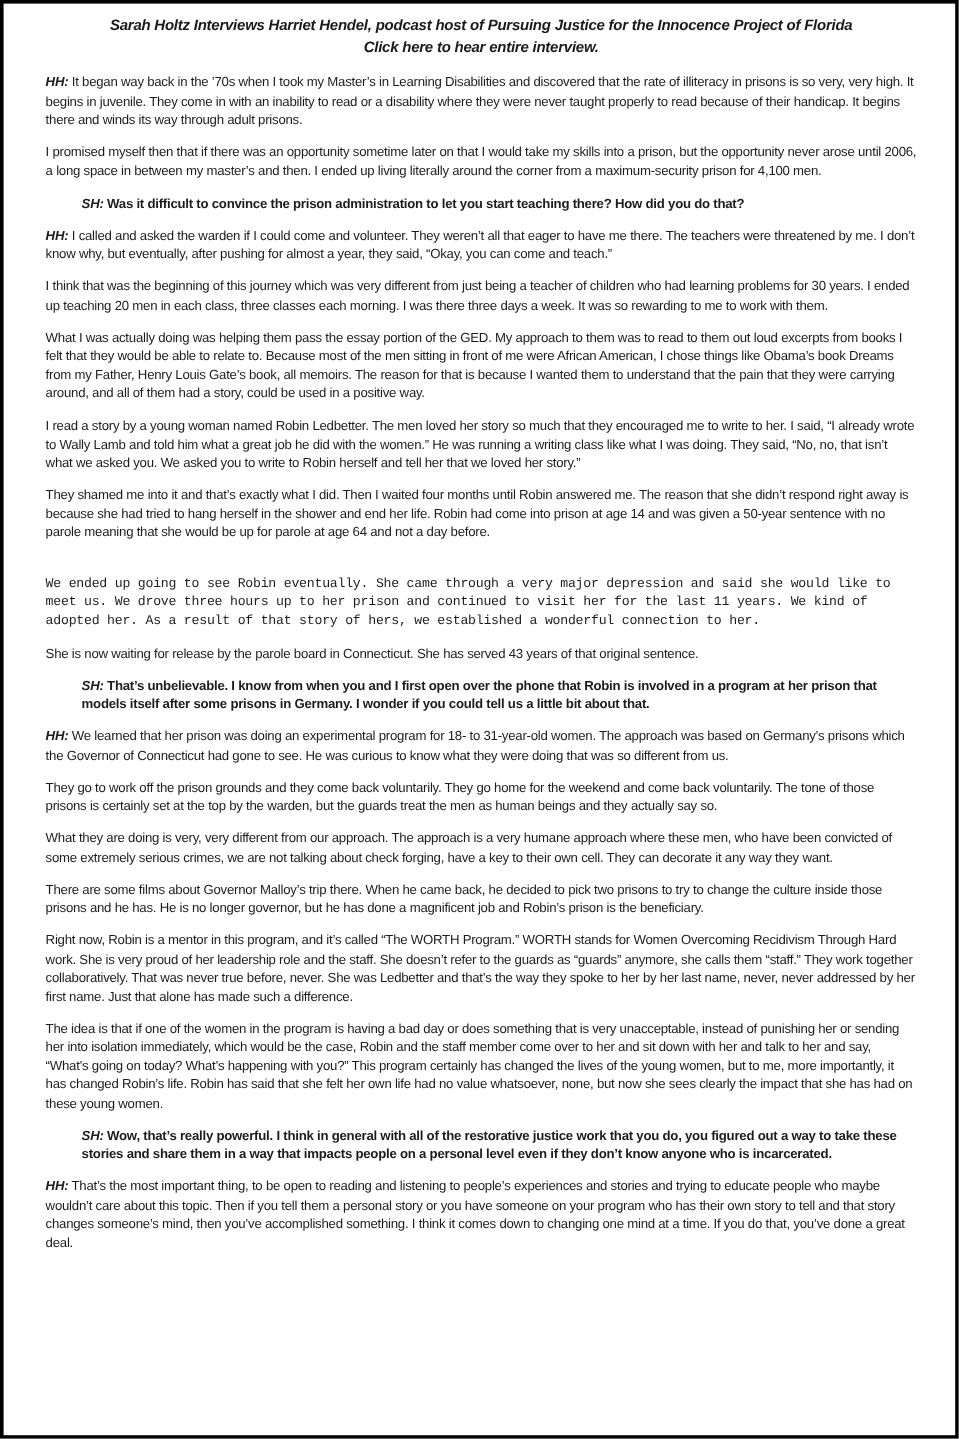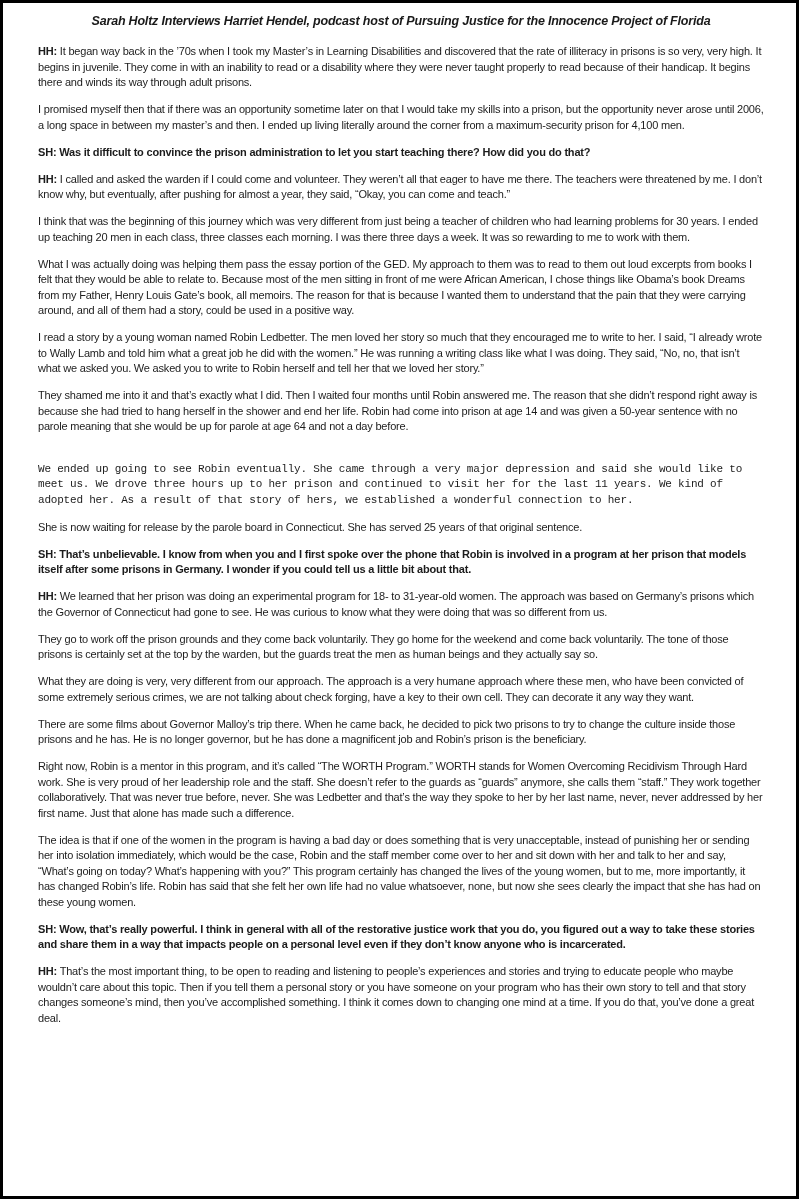--- a/index.html
+++ b/index.html
@@ -33,48 +33,51 @@
   .transcript {
     font-size: 11px;
     line-height: 15.5px;
     letter-spacing: -0.2px;
   }
   .para {
     margin: 0 0 11.5px 0;
   }
   .para strong {
     font-weight: bold;
+    font-style: italic;
   }
   .para.bold {
     font-weight: bold;
+    margin-left: 30px;
   }
   .para.extra-gap {
     margin-top: 27px;
     font-family: Liberation Mono, monospace;
   }
 </style>
 </head>
 <body>
 
 <div class="page">
   <div class="doc-header">
     <div class="title-line">Sarah Holtz Interviews Harriet Hendel, podcast host of Pursuing Justice for the Innocence Project of Florida</div>
+    <div class="link-line">Click here to hear entire interview.</div>
   </div>
   <div class="transcript">
       <p class="para"><strong>HH:</strong> <span>It began way back in the ’70s when I took my Master’s in Learning Disabilities and discovered that the rate of illiteracy in prisons is so very, very high. It begins in juvenile. They come in with an inability to read or a disability where they were never taught properly to read because of their handicap. It begins there and winds its way through adult prisons.</span></p>
       <p class="para"><span>I promised myself then that if there was an opportunity sometime later on that I would take my skills into a prison, but the opportunity never arose until 2006, a long space in between my master’s and then. I ended up living literally around the corner from a maximum-security prison for 4,100 men.</span></p>
       <p class="para bold"><strong>SH:</strong> <span>Was it difficult to convince the prison administration to let you start teaching there? How did you do that?</span></p>
       <p class="para"><strong>HH:</strong> <span>I called and asked the warden if I could come and volunteer. They weren’t all that eager to have me there. The teachers were threatened by me. I don’t know why, but eventually, after pushing for almost a year, they said, “Okay, you can come and teach.”</span></p>
       <p class="para"><span>I think that was the beginning of this journey which was very different from just being a teacher of children who had learning problems for 30 years. I ended up teaching 20 men in each class, three classes each morning. I was there three days a week. It was so rewarding to me to work with them.</span></p>
       <p class="para"><span>What I was actually doing was helping them pass the essay portion of the GED. My approach to them was to read to them out loud excerpts from books I felt that they would be able to relate to. Because most of the men sitting in front of me were African American, I chose things like Obama’s book Dreams from my Father, Henry Louis Gate’s book, all memoirs. The reason for that is because I wanted them to understand that the pain that they were carrying around, and all of them had a story, could be used in a positive way.</span></p>
       <p class="para"><span>I read a story by a young woman named Robin Ledbetter. The men loved her story so much that they encouraged me to write to her. I said, “I already wrote to Wally Lamb and told him what a great job he did with the women.” He was running a writing class like what I was doing. They said, “No, no, that isn’t what we asked you. We asked you to write to Robin herself and tell her that we loved her story.”</span></p>
       <p class="para"><span>They shamed me into it and that’s exactly what I did. Then I waited four months until Robin answered me. The reason that she didn’t respond right away is because she had tried to hang herself in the shower and end her life. Robin had come into prison at age 14 and was given a 50-year sentence with no parole meaning that she would be up for parole at age 64 and not a day before.</span></p>
       <p class="para extra-gap"><span>We ended up going to see Robin eventually. She came through a very major depression and said she would like to meet us. We drove three hours up to her prison and continued to visit her for the last 11 years. We kind of adopted her. As a result of that story of hers, we established a wonderful connection to her.</span></p>
-      <p class="para"><span>She is now waiting for release by the parole board in Connecticut. She has served 25 years of that original sentence.</span></p>
-      <p class="para bold"><strong>SH:</strong> <span>That’s unbelievable. I know from when you and I first spoke over the phone that Robin is involved in a program at her prison that models itself after some prisons in Germany. I wonder if you could tell us a little bit about that.</span></p>
+      <p class="para"><span>She is now waiting for release by the parole board in Connecticut. She has served 43 years of that original sentence.</span></p>
+      <p class="para bold"><strong>SH:</strong> <span>That’s unbelievable. I know from when you and I first open over the phone that Robin is involved in a program at her prison that models itself after some prisons in Germany. I wonder if you could tell us a little bit about that.</span></p>
       <p class="para"><strong>HH:</strong> <span>We learned that her prison was doing an experimental program for 18- to 31-year-old women. The approach was based on Germany’s prisons which the Governor of Connecticut had gone to see. He was curious to know what they were doing that was so different from us.</span></p>
       <p class="para"><span>They go to work off the prison grounds and they come back voluntarily. They go home for the weekend and come back voluntarily. The tone of those prisons is certainly set at the top by the warden, but the guards treat the men as human beings and they actually say so.</span></p>
       <p class="para"><span>What they are doing is very, very different from our approach. The approach is a very humane approach where these men, who have been convicted of some extremely serious crimes, we are not talking about check forging, have a key to their own cell. They can decorate it any way they want.</span></p>
       <p class="para"><span>There are some films about Governor Malloy’s trip there. When he came back, he decided to pick two prisons to try to change the culture inside those prisons and he has. He is no longer governor, but he has done a magnificent job and Robin’s prison is the beneficiary.</span></p>
       <p class="para"><span>Right now, Robin is a mentor in this program, and it’s called “The WORTH Program.” WORTH stands for Women Overcoming Recidivism Through Hard work. She is very proud of her leadership role and the staff. She doesn’t refer to the guards as “guards” anymore, she calls them “staff.” They work together collaboratively. That was never true before, never. She was Ledbetter and that’s the way they spoke to her by her last name, never, never addressed by her first name. Just that alone has made such a difference.</span></p>
       <p class="para"><span>The idea is that if one of the women in the program is having a bad day or does something that is very unacceptable, instead of punishing her or sending her into isolation immediately, which would be the case, Robin and the staff member come over to her and sit down with her and talk to her and say, “What’s going on today? What’s happening with you?” This program certainly has changed the lives of the young women, but to me, more importantly, it has changed Robin’s life. Robin has said that she felt her own life had no value whatsoever, none, but now she sees clearly the impact that she has had on these young women.</span></p>
       <p class="para bold"><strong>SH:</strong> <span>Wow, that’s really powerful. I think in general with all of the restorative justice work that you do, you figured out a way to take these stories and share them in a way that impacts people on a personal level even if they don’t know anyone who is incarcerated.</span></p>
       <p class="para"><strong>HH:</strong> <span>That’s the most important thing, to be open to reading and listening to people’s experiences and stories and trying to educate people who maybe wouldn’t care about this topic. Then if you tell them a personal story or you have someone on your program who has their own story to tell and that story changes someone’s mind, then you’ve accomplished something. I think it comes down to changing one mind at a time. If you do that, you’ve done a great deal.</span></p>
     </div>
 </div>

